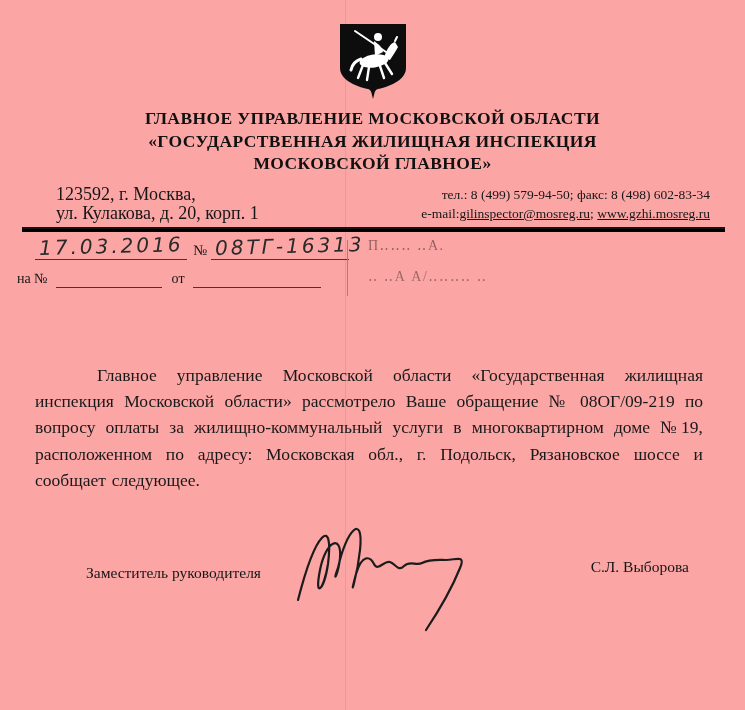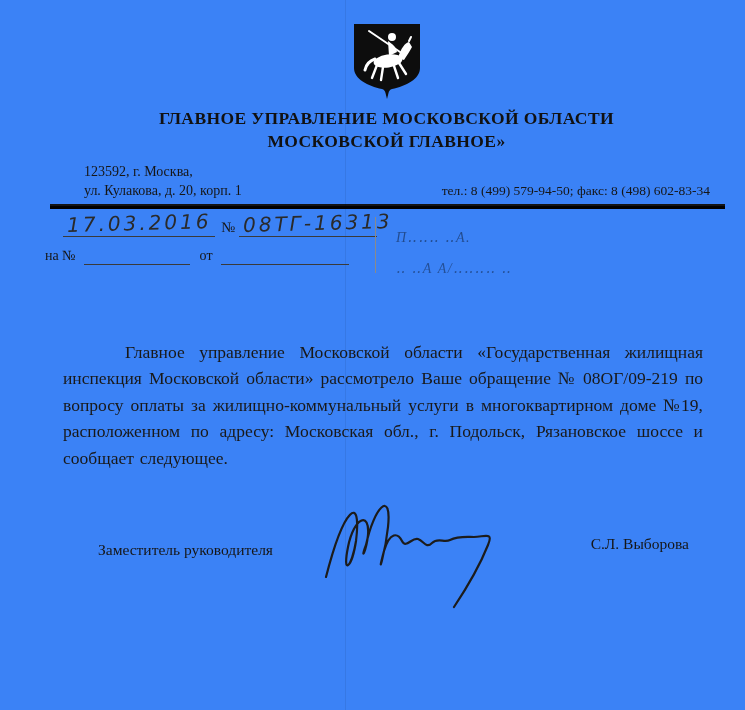--- a/index.html
+++ b/index.html
@@ -1,25 +1,24 @@
 <!DOCTYPE html>
 <html><head>
 <meta charset="utf-8">
 <style>
   * { margin: 0; padding: 0; box-sizing: border-box; }
   html, body { background: #fff; }
   .page {
     position: relative;
     width: 745px;
     height: 710px;
-    background: #3b82f6;
+    background: #fca5a5;
     overflow: hidden;
     font-family: "Liberation Serif", "DejaVu Serif", serif;
     color: #161616;
-    padding-left: 28px;
   }
   .fold-line {
     position: absolute;
     left: 345px; top: 0;
     width: 1px; height: 100%;
     background: rgba(0,0,0,0.07);
   }
   
   .emblem { margin: 22px auto 0 auto; width: 86px; height: 80px; text-align: center; }
   
@@ -33,21 +32,21 @@
     color: #111;
   }
   
   .info-row {
     margin-top: 10px;
     display: flex;
     justify-content: space-between;
     align-items: flex-end;
     padding: 0 35px 0 56px;
   }
-  .address { font-size: 14px; line-height: 19px; }
+  .address { font-size: 18px; line-height: 19px; }
   .contacts { font-size: 13.5px; line-height: 19px; text-align: right; }
   .contacts .u { text-decoration: underline; }
   
   .rule {
     margin: 4px 20px 0 22px;
     height: 2px;
     border-top: 2px solid #141414;
     border-bottom: 3px solid #000;
   }
   
@@ -69,21 +68,21 @@
     position: absolute;
     left: 4px; bottom: 1px;
   }
   .ref-row2 { position: absolute; left: 17px; top: 38px; display: flex; align-items: flex-end; font-size: 14px; }
   .b3 { width: 106px; height: 18px; margin-left: 8px; }
   .b4 { width: 128px; height: 18px; margin-left: 8px; }
   .ref-row2 .word { padding-bottom: 1px; }
   .ref-row2 .word.ot { margin-left: 10px; }
   .vtick { position: absolute; left: 347px; top: 8px; width: 1px; height: 56px; background: #8a8a8a; }
   
-  .recipient { position: absolute; left: 368px; top: 20px; font-style: italic; }
+  .recipient { position: absolute; left: 368px; top: 5px; }
   .recipient .faint {
     font-size: 14px;
     letter-spacing: 1.5px;
     color: #000;
     opacity: 0.42;
     filter: blur(0.4px);
     white-space: nowrap;
   }
   .recipient .faint.l2 { margin-top: 14px; opacity: 0.38; text-align: right; }
   
@@ -91,21 +90,21 @@
   .body-text p {
     font-size: 17.5px;
     line-height: 26.4px;
     text-align: justify;
     text-indent: 62px;
     word-spacing: 1.5px;
     color: #191919;
   }
   
   .sign-row { position: relative; margin-top: 46px; height: 100px; }
-  .sign-pos { position: absolute; left: 70px; top: 24px; font-size: 15.5px; }
+  .sign-pos { position: absolute; left: 86px; top: 24px; font-size: 15.5px; }
   .sign-name { position: absolute; right: 56px; top: 18px; font-size: 15.5px; }
   .autograph { position: absolute; left: 288px; top: -32px; }
 </style>
 </head>
 <body>
 
 <div class="page">
 
   <div class="fold-line"></div>
 
@@ -128,30 +127,32 @@
 
         <path d="M27 11 C31 14 35 16 36 22 L28 26 Z" fill="#fff" stroke="none"></path>
 
         <path d="M8 1 L42 24" stroke-width="2"></path>
       </g>
     </svg>
   </div>
 
   <div class="org-title">
     <div>ГЛАВНОЕ УПРАВЛЕНИЕ МОСКОВСКОЙ ОБЛАСТИ</div>
+    <div>«ГОСУДАРСТВЕННАЯ ЖИЛИЩНАЯ ИНСПЕКЦИЯ</div>
     <div>МОСКОВСКОЙ ГЛАВНОЕ»</div>
   </div>
 
   <div class="info-row">
     <div class="address">
       <div>123592, г. Москва,</div>
       <div>ул. Кулакова, д. 20, корп. 1</div>
     </div>
     <div class="contacts">
       <div>тел.: 8 (499) 579-94-50; факс: 8 (498) 602-83-34</div>
+      <div><span>e-mail:</span><span class="u">gilinspector@mosreg.ru;</span> <span class="u">www.gzhi.mosreg.ru</span></div>
     </div>
   </div>
 
   <div class="rule"></div>
 
   <div class="ref-section">
     <div class="ref-row1">
       <span class="blank b1">
           <span class="hw">17.03.2016</span>
         </span>

